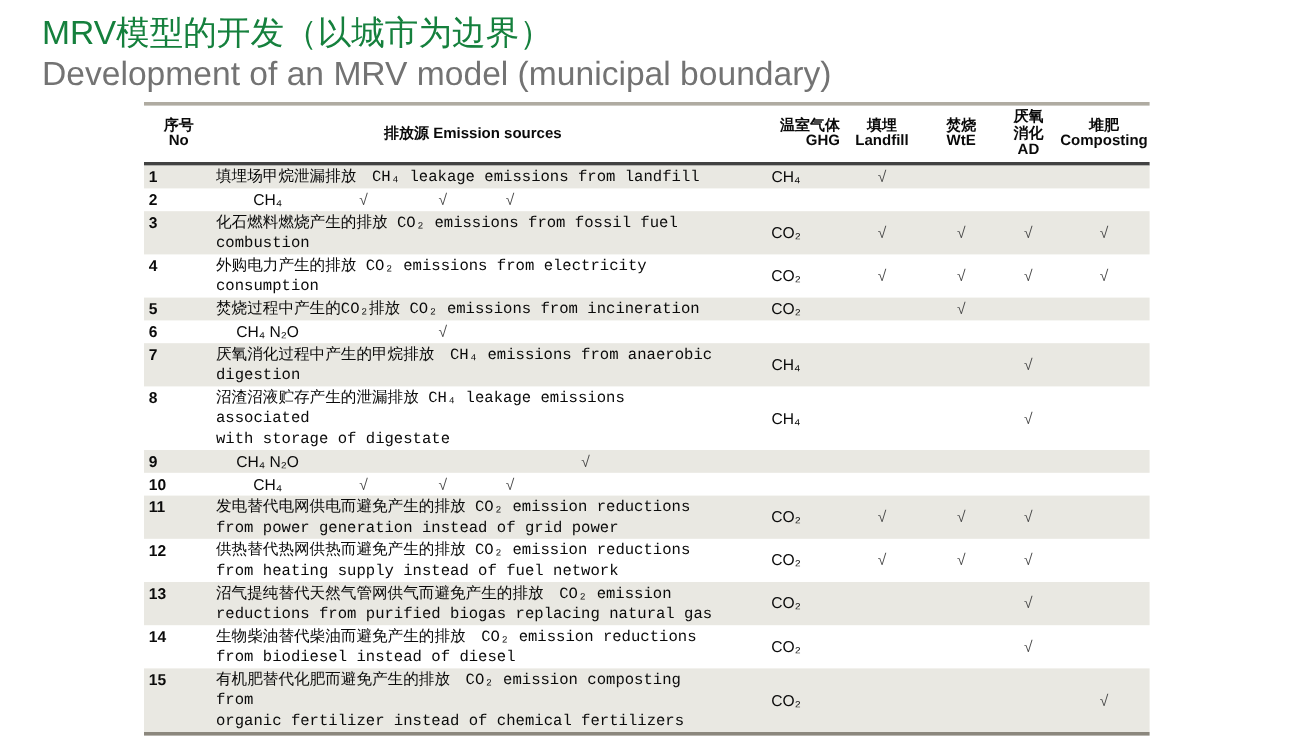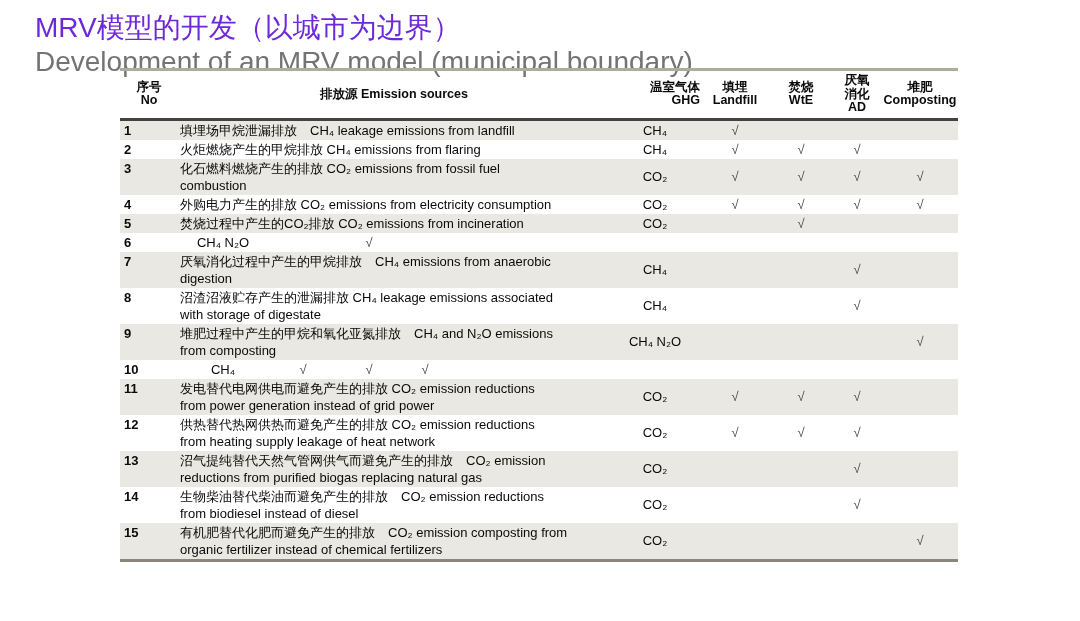--- a/index.html
+++ b/index.html
@@ -1,24 +1,24 @@
 <!DOCTYPE html>
 <html><head>
 <meta charset="utf-8">
 <style>
   * { margin: 0; padding: 0; box-sizing: border-box; }
   html, body { width: 1080px; height: 621px; background: #ffffff; overflow: hidden; }
   body { font-family: "Liberation Sans", sans-serif; color: #0a0a0a; position: relative; }
 
   .slide-title { position: absolute; left: 35px; top: 10px; }
-  .title-zh { font-size: 28px; line-height: 35px; color: #6d28d9; font-weight: 400; white-space: nowrap; }
+  .title-zh { font-size: 28px; line-height: 35px; color: #15803d; font-weight: 400; white-space: nowrap; }
   .title-en { font-size: 28px; line-height: 33px; color: #737373; font-weight: 400; white-space: nowrap; }
 
   .mrv-table {
-    position: absolute; left: 120px; top: 68px; width: 838px;
+    position: absolute; left: 120px; top: 85px; width: 838px;
     border-top: 3px solid #AFABA1;
     border-bottom: 3px solid #8B877D;
   }
 
   .thead {
     display: flex; align-items: center;
     border-bottom: 3px solid #424242;
     font-weight: bold; font-size: 12.5px; line-height: 13.5px;
     padding: 3px 0; min-height: 41px;
   }
@@ -30,21 +30,21 @@
   .col-ghg       { width: 90px; text-align: right; }
   .col-landfill  { width: 70px; }
   .col-wte       { width: 62px; }
   .col-ad        { width: 50px; }
   .col-composting{ width: 76px; }
 
   .trow { display: flex; align-items: center; font-size: 13px; line-height: 17px; padding: 1px 0; }
   .trow.shaded { background: #E9E8E2; }
 
   .td-no  { font-weight: bold; align-self: flex-start; padding-left: 4px; text-align: left; }
-  .td-src { align-self: flex-start; padding-left: 2px; padding-right: 8px; white-space: pre-line; }
+  .td-src { align-self: flex-start; padding-left: 2px; padding-right: 8px; white-space: pre-line; font-family: Liberation Mono, monospace; }
   .td-ghg { text-align: center; }
   .td-check { text-align: center; color: #4A4A4A; font-size: 13px; }
 </style>
 </head>
 <body>
 
 <div class="slide-title">
   <div class="title-zh">MRV模型的开发（以城市为边界）</div>
   <div class="title-en">Development of an MRV model (municipal boundary)</div>
 </div>
@@ -86,21 +86,20 @@
     <div class="td-src col-src">填埋场甲烷泄漏排放 CH₄ leakage emissions from landfill</div>
     <div class="td-ghg col-ghg">CH₄</div>
     <div class="td-check col-landfill">√</div>
     <div class="td-check col-wte"></div>
     <div class="td-check col-ad"></div>
     <div class="td-check col-composting"></div>
   </div>
 
   <div class="trow">
     <div class="td-no col-no">2</div>
-    <div class="td-src col-src">火炬燃烧产生的甲烷排放 CH₄ emissions from flaring</div>
     <div class="td-ghg col-ghg">CH₄</div>
     <div class="td-check col-landfill">√</div>
     <div class="td-check col-wte">√</div>
     <div class="td-check col-ad">√</div>
     <div class="td-check col-composting"></div>
   </div>
 
   <div class="trow shaded">
     <div class="td-no col-no">3</div>
     <div class="td-src col-src">化石燃料燃烧产生的排放 CO₂ emissions from fossil fuel
@@ -158,22 +157,20 @@
 with storage of digestate</div>
     <div class="td-ghg col-ghg">CH₄</div>
     <div class="td-check col-landfill"></div>
     <div class="td-check col-wte"></div>
     <div class="td-check col-ad">√</div>
     <div class="td-check col-composting"></div>
   </div>
 
   <div class="trow shaded">
     <div class="td-no col-no">9</div>
-    <div class="td-src col-src">堆肥过程中产生的甲烷和氧化亚氮排放 CH₄ and N₂O emissions
-from composting</div>
     <div class="td-ghg col-ghg">CH₄ N₂O</div>
     <div class="td-check col-landfill"></div>
     <div class="td-check col-wte"></div>
     <div class="td-check col-ad"></div>
     <div class="td-check col-composting">√</div>
   </div>
 
   <div class="trow">
     <div class="td-no col-no">10</div>
     <div class="td-ghg col-ghg">CH₄</div>
@@ -190,21 +187,21 @@
     <div class="td-ghg col-ghg">CO₂</div>
     <div class="td-check col-landfill">√</div>
     <div class="td-check col-wte">√</div>
     <div class="td-check col-ad">√</div>
     <div class="td-check col-composting"></div>
   </div>
 
   <div class="trow">
     <div class="td-no col-no">12</div>
     <div class="td-src col-src">供热替代热网供热而避免产生的排放 CO₂ emission reductions
-from heating supply leakage of heat network</div>
+from heating supply instead of fuel network</div>
     <div class="td-ghg col-ghg">CO₂</div>
     <div class="td-check col-landfill">√</div>
     <div class="td-check col-wte">√</div>
     <div class="td-check col-ad">√</div>
     <div class="td-check col-composting"></div>
   </div>
 
   <div class="trow shaded">
     <div class="td-no col-no">13</div>
     <div class="td-src col-src">沼气提纯替代天然气管网供气而避免产生的排放 CO₂ emission

